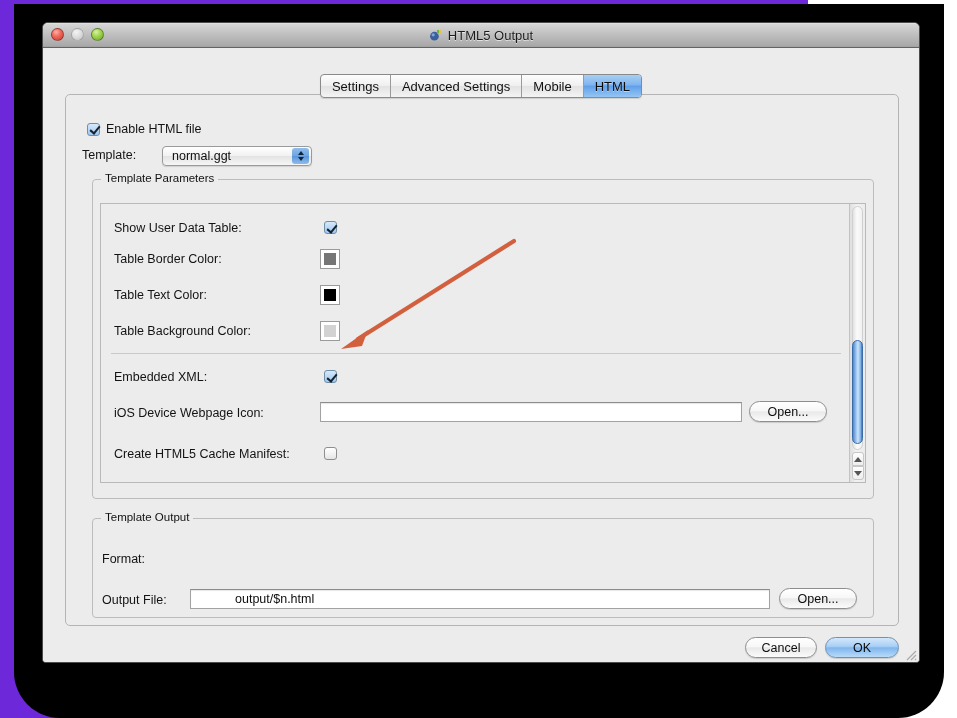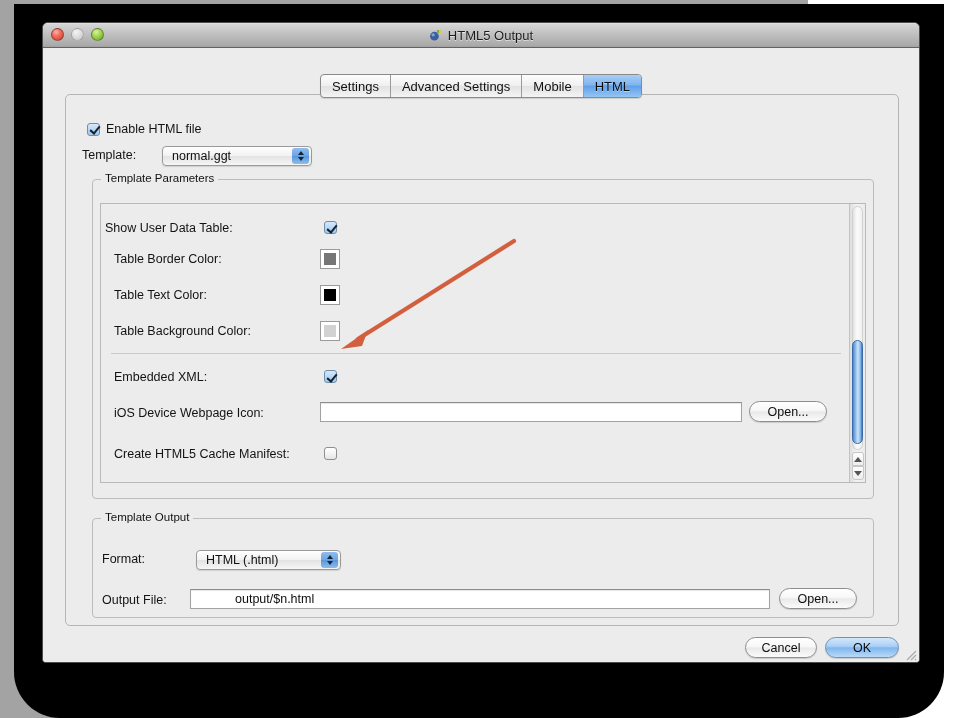--- a/index.html
+++ b/index.html
@@ -9,21 +9,21 @@
     height: 718px;
     overflow: hidden;
     background: #ffffff;
     font-family: "Liberation Sans", sans-serif;
   }
 
   #root {
     position: relative;
     width: 808px;
     height: 718px;
-    background: #a3a3a3;
+    background: #6d28d9;
   }
 
   
   .backdrop {
     position: absolute;
     left: 14px;
     top: 4px;
     width: 930px;
     height: 714px;
     background: #000000;
@@ -449,21 +449,21 @@
             <span class="ar-dn"></span>
           </span>
         </div>
 
         <div class="groupbox" style="left:26px; top:84px; width:782px; height:320px;">
           <span class="group-title">Template Parameters</span>
         </div>
 
         <div class="listbox" style="left:34px; top:108px; width:766px; height:280px;">
 
-          <div class="param-row" style="left:4px; top:17px;align-items:flex-end;">
+          <div class="param-row" style="left:13px; top:17px;align-items:flex-end;">
             <span class="param-label">Show User Data Table:</span>
           </div>
           <div class="cb checked" style="position:absolute; left:223px; top:17px;"></div>
 
           <div class="param-row" style="left:13px; top:48px;">
             <span class="param-label">Table Border Color:</span>
           </div>
           <div class="swatch" style="position:absolute; left:219px; top:45px;">
             <i style="background:#767676"></i>
           </div>
@@ -512,27 +512,20 @@
           </div>
         </div>
 
         <div class="groupbox" style="left:26px; top:423px; width:782px; height:100px;">
           <span class="group-title">Template Output</span>
         </div>
 
         <div class="param-row" style="left:36px; top:457px;">
           <span class="param-label">Format:</span>
         </div>
-        <div class="popup" style="position:absolute; left:130px; top:455px; width:145px;">
-          <span class="pv">HTML (.html)</span>
-          <span class="arrows">
-            <span class="ar-up"></span>
-            <span class="ar-dn"></span>
-          </span>
-        </div>
 
         <div class="param-row" style="left:36px; top:498px;">
           <span class="param-label">Output File:</span>
         </div>
         <div class="tfield" style="position:absolute; left:124px; top:494px; width:580px;padding-left:44px;">output/$n.html</div>
         <div class="btn" style="position:absolute; left:713px; top:493px; width:78px;">Open...</div>
       </div>
 
       <div class="btn" style="position:absolute; left:702px; top:589px; width:72px;">Cancel</div>
       <div class="btn default" style="position:absolute; left:782px; top:589px; width:74px;">OK</div>

